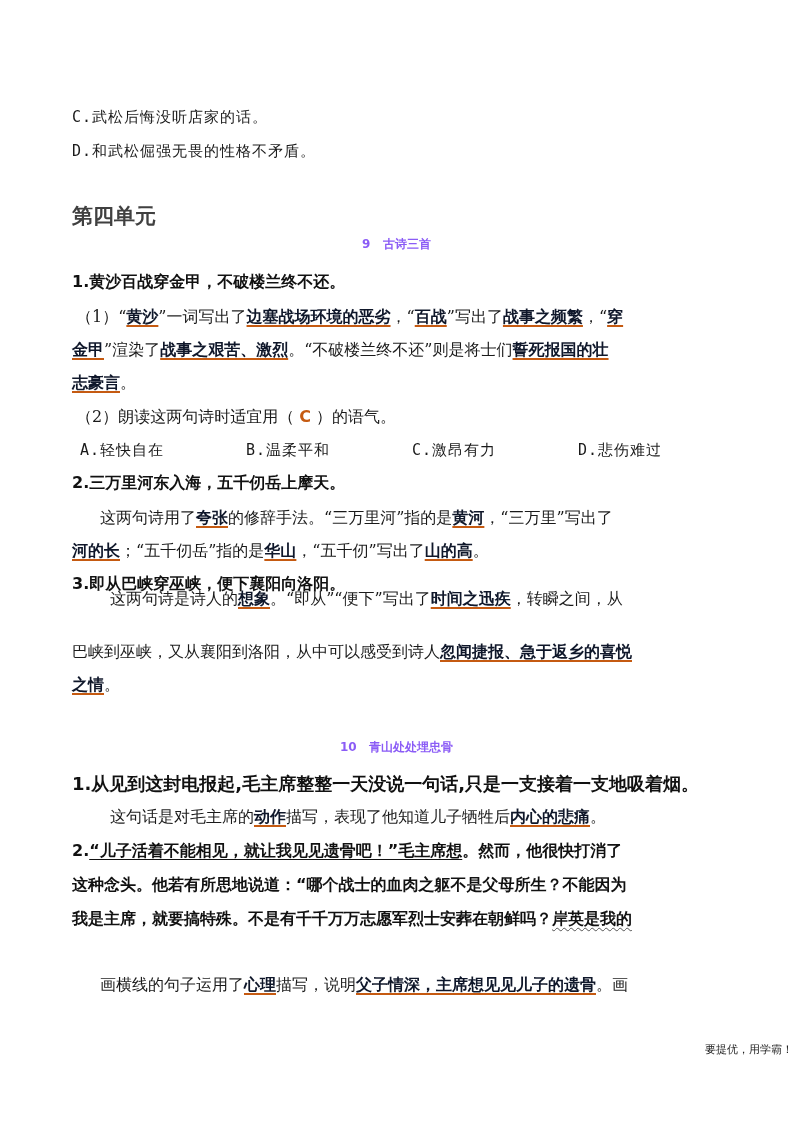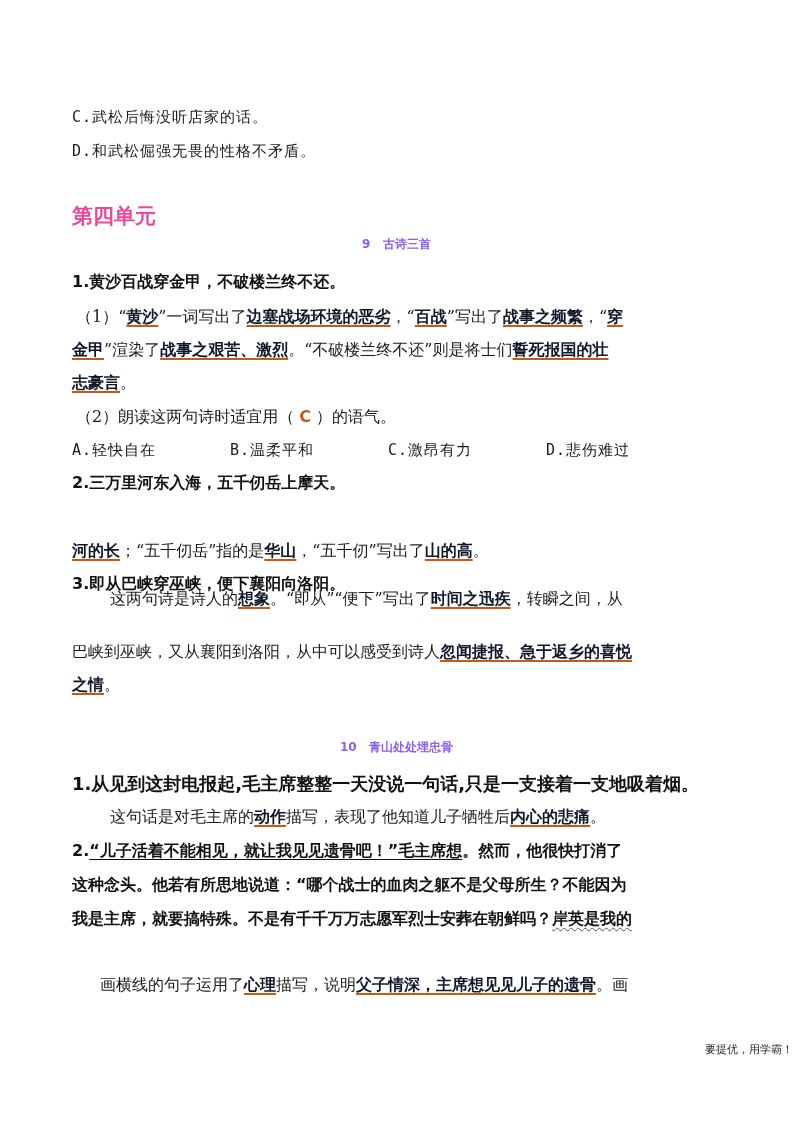--- a/index.html
+++ b/index.html
@@ -17,36 +17,36 @@
     .bold { font-weight: bold; font-family: "DejaVu Sans", "Liberation Sans", sans-serif; color: #111; }
     .ans {
       color: #0f172a; font-weight: bold;
       font-family: "DejaVu Sans", "Liberation Sans", sans-serif;
       text-decoration: underline; text-decoration-color: #c55a11;
       text-underline-offset: 3px; text-decoration-thickness: 1.5px;
     }
     .ans-plain { color: #c55a11; font-weight: bold; font-family: "DejaVu Sans", "Liberation Sans", sans-serif; }
     .unit-title {
       position: absolute; left: 72px; top: 202px;
-      font-size: 21px; font-weight: bold; color: #ec4899;
+      font-size: 21px; font-weight: bold; color: #404040;
       font-family: "DejaVu Sans", "Liberation Sans", sans-serif;
     }
     .lesson-title {
       position: absolute; left: 0; width: 793px; text-align: center;
       font-size: 12px; font-weight: bold; color: #8b5cf6;
       font-family: "DejaVu Sans", "Liberation Sans", sans-serif;
       white-space: pre;
     }
     .uline-black { text-decoration: underline; text-decoration-color: #111; text-underline-offset: 3px; }
     .uline-wavy { text-decoration: underline wavy #555; text-underline-offset: 3px; text-decoration-thickness: 1px; }
     .footer {
       position: absolute; left: 0; width: 793px; top: 1042px; text-align: right;
       font-size: 11px; color: #222;
     }
-    .row4 span.o { display: inline-block; width: 158px; }
+    .row4 span.o { display: inline-block; width: 158px; margin-left: 8px; }
   </style>
 </head>
 <body>
 
 <div class="page">
 
   <div class="line opt" style="top:106px">C.武松后悔没听店家的话。</div>
   <div class="line opt" style="top:140px">D.和武松倔强无畏的性格不矛盾。</div>
 
   <div class="unit-title">第四单元</div>
@@ -67,20 +67,23 @@
 
   <div class="line" style="top:406px;left:76px">
     <span>（2）朗读这两句诗时适宜用（ </span><span class="ans-plain">C</span><span> ）的语气。</span>
   </div>
 
   <div class="line opt row4" style="top:439px">
     <span class="o">A.轻快自在</span><span class="o">B.温柔平和</span><span class="o">C.激昂有力</span><span class="o">D.悲伤难过</span>
   </div>
 
   <div class="line bold" style="top:472px">2.三万里河东入海，五千仞岳上摩天。</div>
+  <div class="line" style="top:507px;left:100px">
+    <span>这两句诗用了</span><span class="ans">夸张</span><span>的修辞手法。“三万里河”指的是</span><span class="ans">黄河</span><span>，“三万里”写出了</span>
+  </div>
   <div class="line" style="top:540px">
     <span class="ans">河的长</span><span>；“五千仞岳”指的是</span><span class="ans">华山</span><span>，“五千仞”写出了</span><span class="ans">山的高</span><span>。</span>
   </div>
 
   <div class="line bold" style="top:573px">3.即从巴峡穿巫峡，便下襄阳向洛阳。</div>
   <div class="line" style="top:588px;left:110px">
     <span>这两句诗是诗人的</span><span class="ans">想象</span><span>。“即从”“便下”写出了</span><span class="ans">时间之迅疾</span><span>，转瞬之间，从</span>
   </div>
   <div class="line" style="top:641px">
     <span>巴峡到巫峡，又从襄阳到洛阳，从中可以感受到诗人</span><span class="ans">忽闻捷报、急于返乡的喜悦</span>

